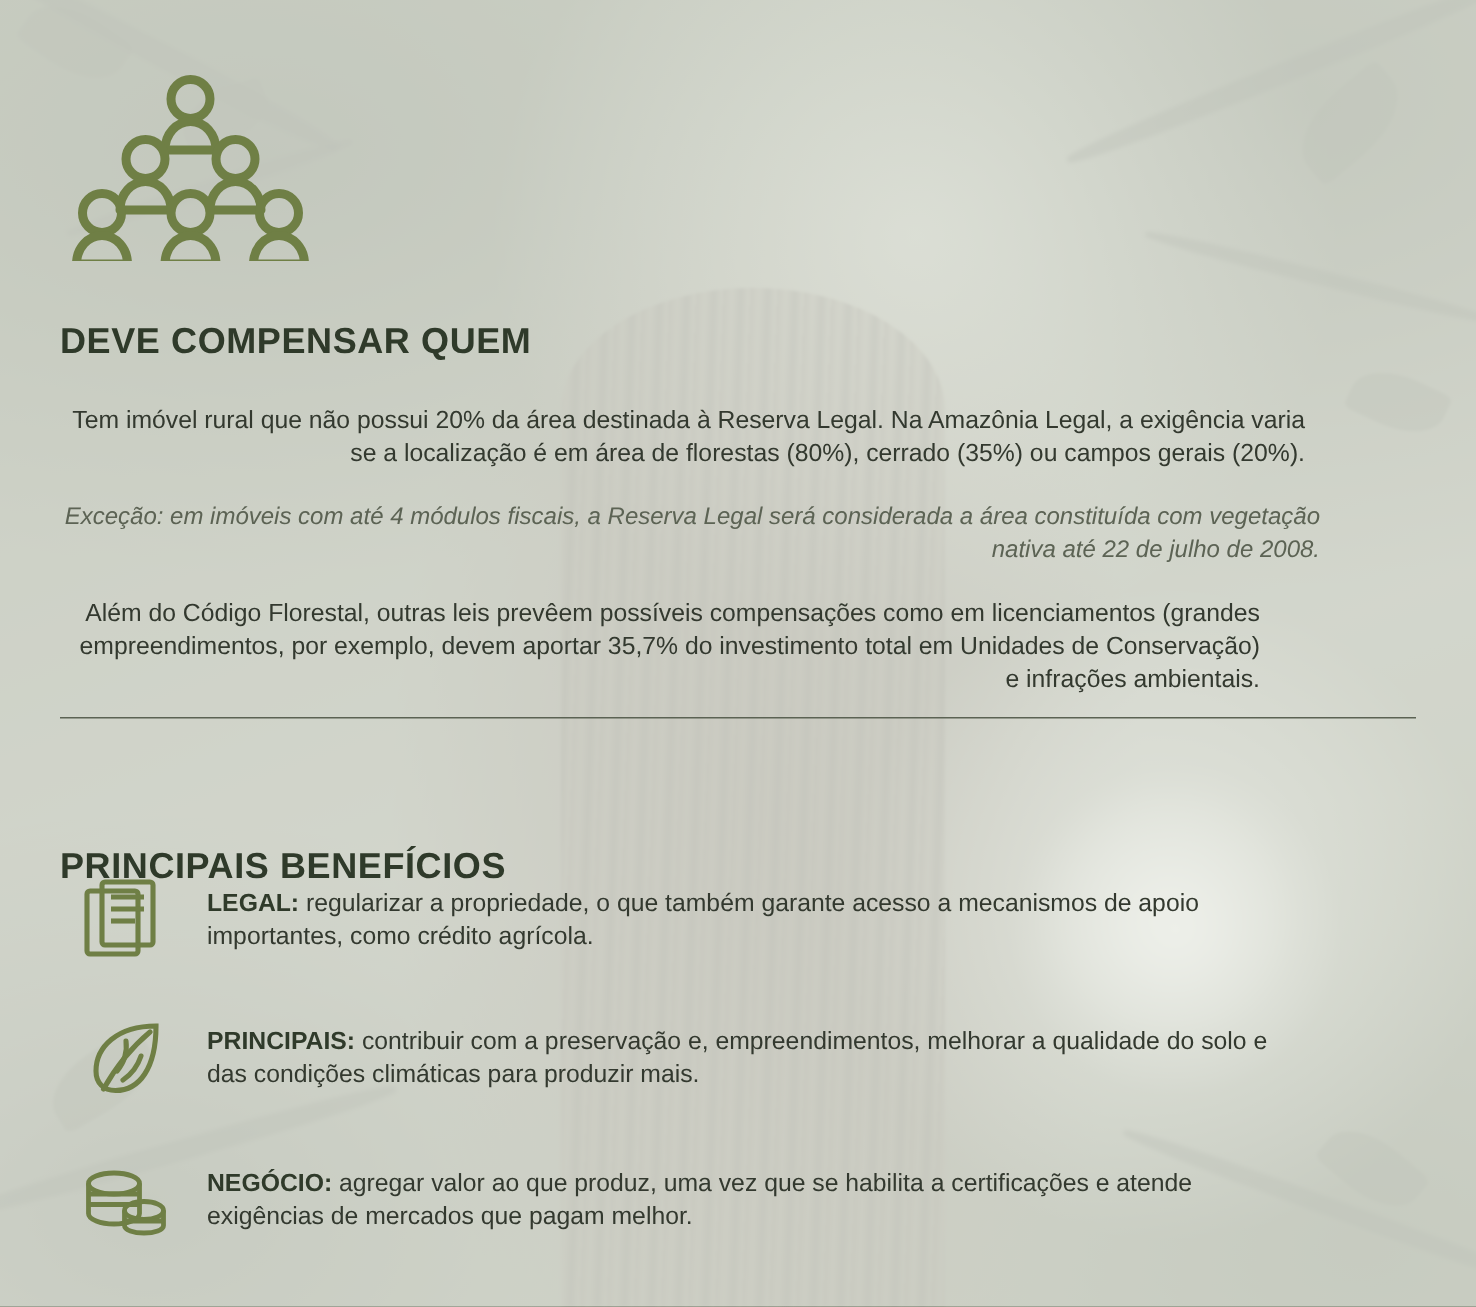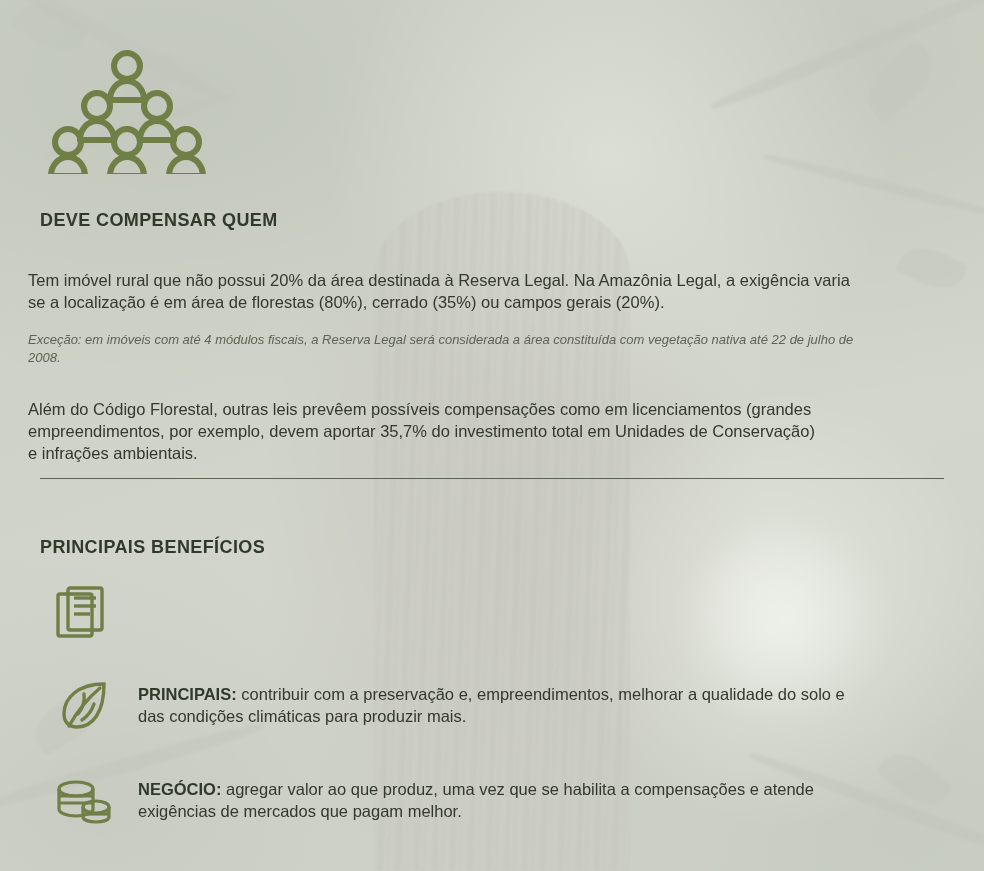--- a/index.html
+++ b/index.html
@@ -94,41 +94,42 @@
     top: 44px;
     width: 170px;
     height: 130px;
   }
 
   .section-title {
     position: absolute;
     left: 40px;
     font-family: "Liberation Sans", sans-serif;
     font-weight: bold;
-    font-size: 18px;
+    font-size: 24px;
     letter-spacing: 0.4px;
     color: #2f3a2a;
     text-transform: uppercase;
   }
   #title-main { top: 198px; }
-  #title-benefits { top: 522px; }
+  #title-benefits { top: 544px; }
 
   .para {
     position: absolute;
-    left: 28px;
+    left: 40px;
     width: 830px;
     font-size: 16.5px;
     line-height: 1.36;
     color: #33392f;
+    text-align: right;
   }
   #para-1 { top: 252px; }
   #para-2 {
     top: 318px;
     font-style: italic;
-    font-size: 13px;
+    font-size: 16px;
     color: #5c6354;
     line-height: 1.38;
     width: 840px;
   }
   #para-3 { top: 381px; width: 800px; }
 
   .divider {
     position: absolute;
     left: 40px;
     top: 478px;
@@ -229,20 +230,23 @@
     <div class="benefit" id="benefit-0">
       <div class="benefit-icon">
         <svg viewBox="0 0 62 62" width="62" height="62" fill="none" stroke="#6f7f45" stroke-width="3.4">
           <rect x="6" y="10" width="34" height="42" rx="2"></rect>
           <rect x="16" y="4" width="34" height="42" rx="2"></rect>
           <line x1="22" y1="14" x2="44" y2="14"></line>
           <line x1="22" y1="22" x2="44" y2="22"></line>
           <line x1="22" y1="30" x2="38" y2="30"></line>
         </svg>
       </div>
+      <div class="benefit-text">
+        <span class="benefit-label">LEGAL:</span><span> regularizar a propriedade, o que também garante acesso a mecanismos de apoio importantes, como crédito agrícola.</span>
+      </div>
     </div>
 
     <div class="benefit" id="benefit-1">
       <div class="benefit-icon">
         <svg viewBox="0 0 62 62" width="62" height="62" fill="none" stroke="#6f7f45" stroke-width="3.4" stroke-linecap="round">
           <path d="M52 8 C26 8 12 22 12 38 C12 46 17 51 25 51 C41 51 52 36 52 8 Z"></path>
           <path d="M48 12 C36 22 26 34 17 50"></path>
           <path d="M32 18 C33 26 31 32 26 38"></path>
           <path d="M42 28 C40 34 36 40 30 44"></path>
         </svg>
@@ -258,18 +262,18 @@
           <ellipse cx="24" cy="18" rx="17" ry="7"></ellipse>
           <path d="M7 18 v20 c0 4 8 7 17 7 s17 -3 17 -7 V18"></path>
           <line x1="7" y1="25" x2="41" y2="25"></line>
           <line x1="7" y1="32" x2="41" y2="32"></line>
           <ellipse cx="44" cy="36" rx="13" ry="6"></ellipse>
           <path d="M31 36 v10 c0 3 6 5 13 5 s13 -2 13 -5 V36"></path>
           <line x1="31" y1="43" x2="57" y2="43"></line>
         </svg>
       </div>
       <div class="benefit-text">
-        <span class="benefit-label">NEGÓCIO:</span><span> agregar valor ao que produz, uma vez que se habilita a compensações e atende exigências de mercados que pagam melhor.</span>
+        <span class="benefit-label">NEGÓCIO:</span><span> agregar valor ao que produz, uma vez que se habilita a certificações e atende exigências de mercados que pagam melhor.</span>
       </div>
     </div>
 
   </div>
 </div>
 
 </body></html>

